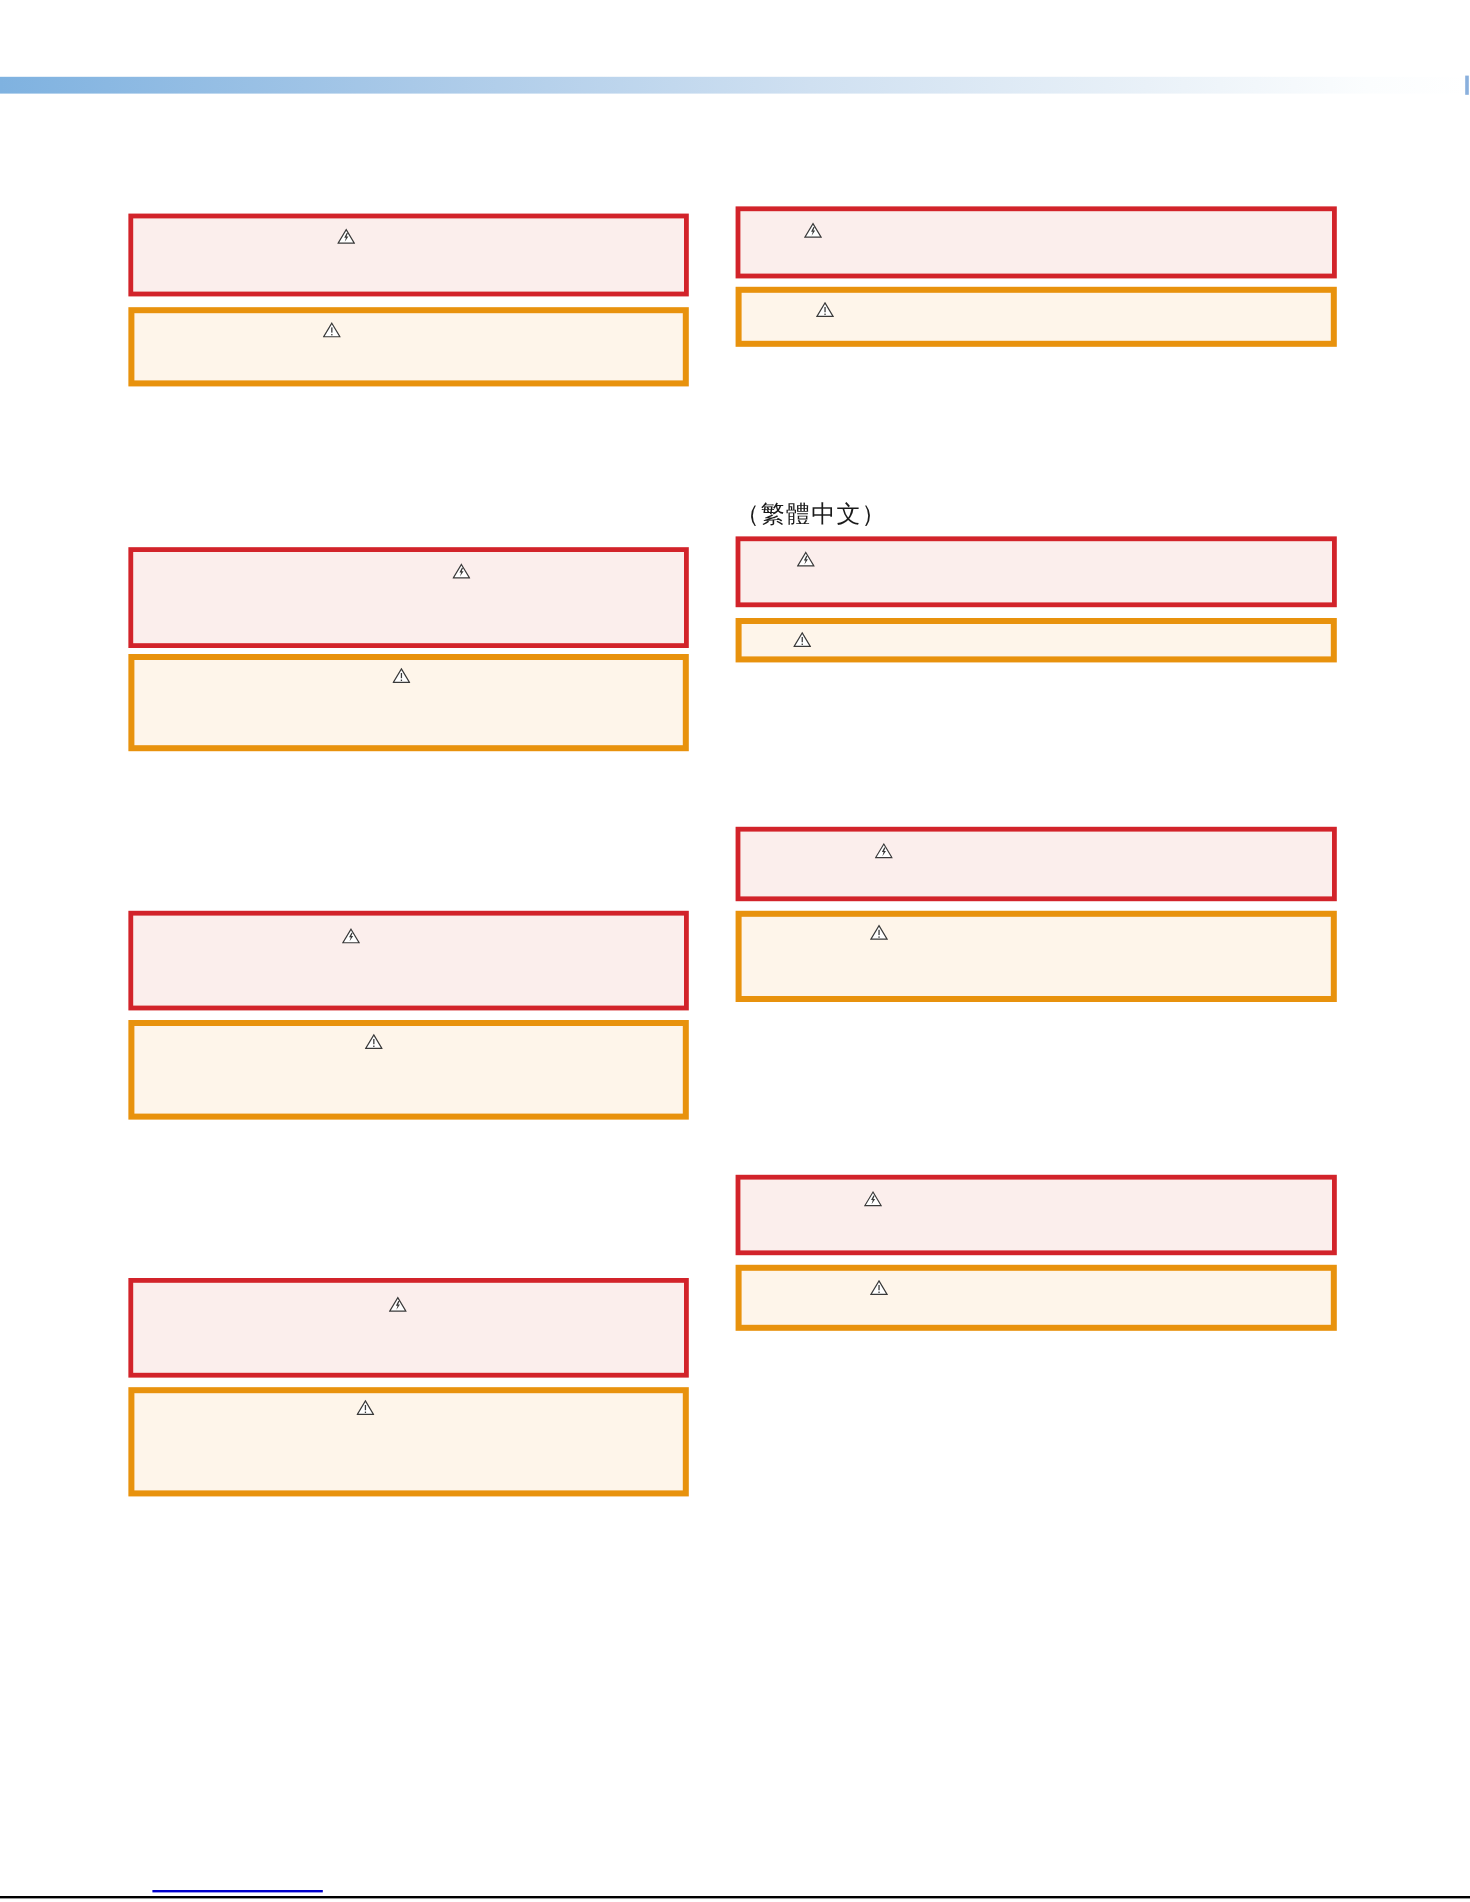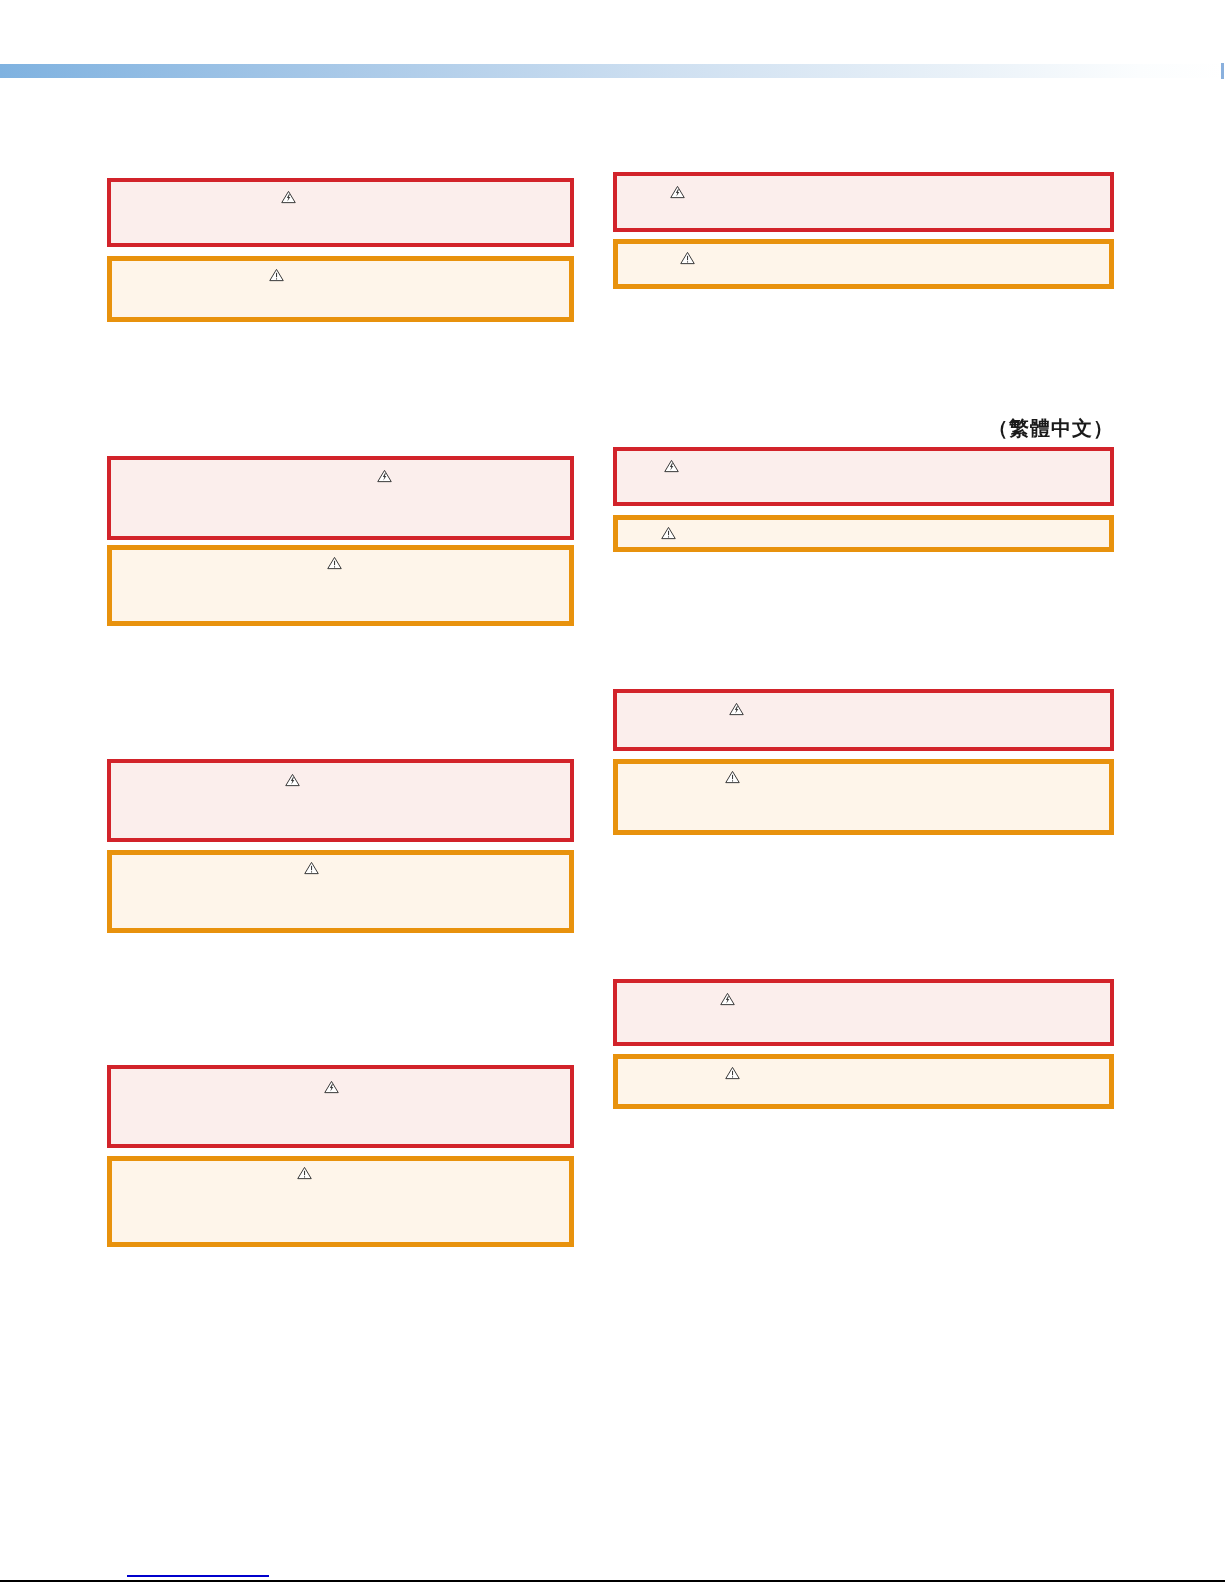--- a/index.html
+++ b/index.html
@@ -21,22 +21,22 @@
   }
   
   .box{position:absolute;box-sizing:border-box;}
   .warning{border:4px solid #d2232a;background:#fbeeec;}
   .caution{border:5px solid #e8920d;background:#fef5ea;}
   .icon{position:absolute;width:15px;height:14px;display:block;line-height:0;}
   .icon svg{display:block;}
   
   .lang-heading{
     position:absolute;left:613px;top:415px;width:501px;height:26px;
-    text-align:right;
-    font-size:20px;font-weight:bold;color:#1a1a1a;
+    text-align:left;
+    font-size:20px;font-weight:normal;color:#1a1a1a;
     letter-spacing:1px;
     font-family:"DejaVu Sans", sans-serif;
   }
   
   .footer-link{
     position:absolute;left:127px;top:1560px;width:142px;height:15px;
     border-bottom:2px solid #0000cc;
     display:block;text-decoration:none;
   }
   .footer-rule{

